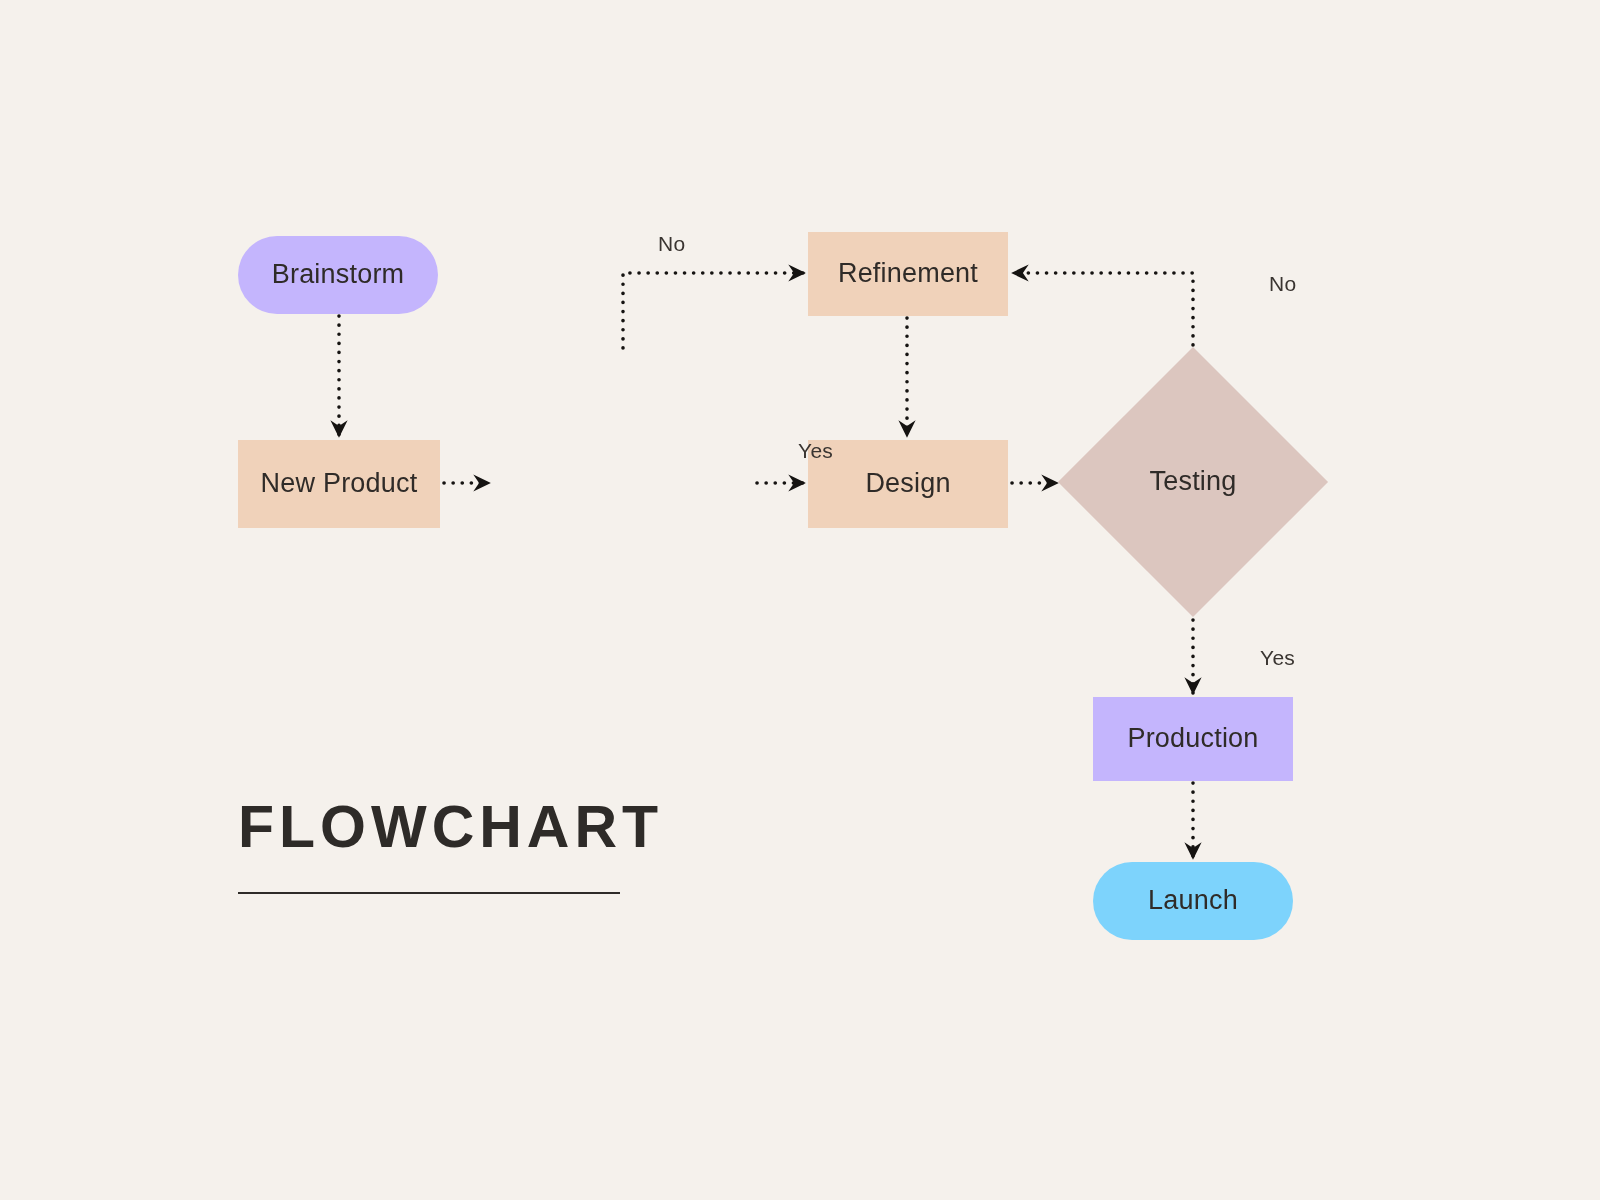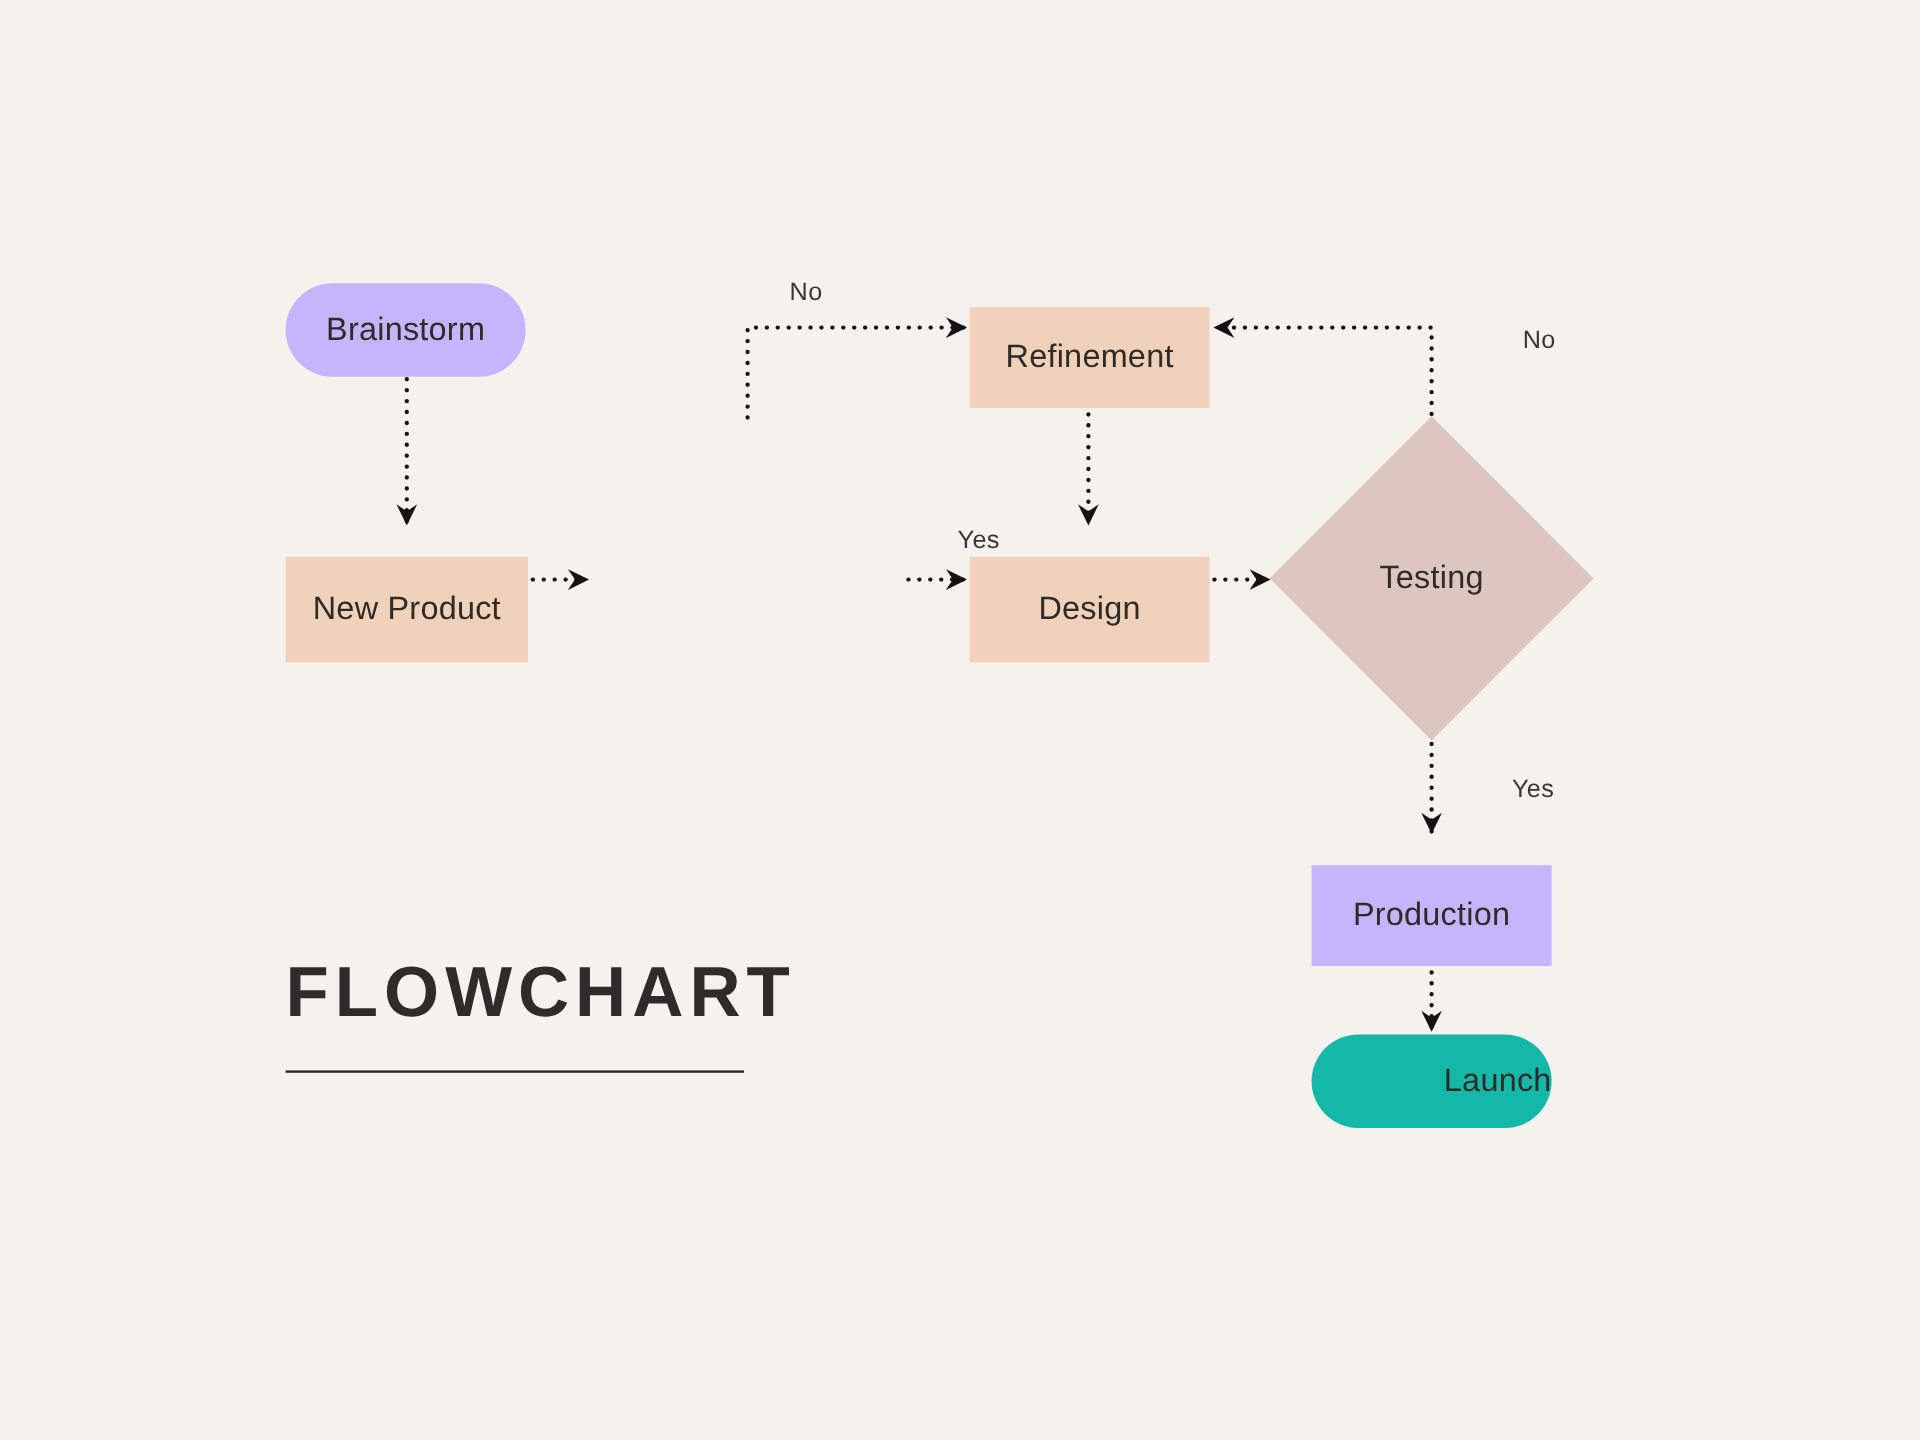--- a/index.html
+++ b/index.html
@@ -44,21 +44,20 @@
     color: #2f2b28;
     letter-spacing: 0.2px;
     line-height: 1.1;
     white-space: nowrap;
   }
   .node.terminator {
     border-radius: 44px;
   }
   .node.process {
     border-radius: 0;
-    margin-top: 24px;
   }
   
   .node.decision {
     background: transparent;
   }
   .node.decision .diamond-shape {
     position: absolute;
     left: 50%;
     top: 50%;
     transform: translate(-50%, -50%) rotate(45deg);
@@ -157,21 +156,21 @@
   </div>
 
   <div class="node process" style="left:808px; top:440px; width:200px; height:88px; background:#f0d2ba;">
     <span class="label">Design</span>
   </div>
 
   <div class="node process" style="left:1093px; top:697px; width:200px; height:84px; background:#c4b5fd;">
     <span class="label">Production</span>
   </div>
 
-  <div class="node terminator" style="left:1093px; top:862px; width:200px; height:78px; background:#14b8a6;justify-content:flex-end;">
+  <div class="node terminator" style="left:1093px; top:862px; width:200px; height:78px; background:#7dd3fc;">
     <span class="label">Launch</span>
   </div>
 
   <div class="edge-label" style="left:620px; top:232px;">No</div>
 
   <div class="edge-label" style="left:1231px; top:272px;">No</div>
 
   <div class="edge-label" style="left:760px; top:439px;">Yes</div>
 
   <div class="edge-label" style="left:1222px; top:646px;">Yes</div>

